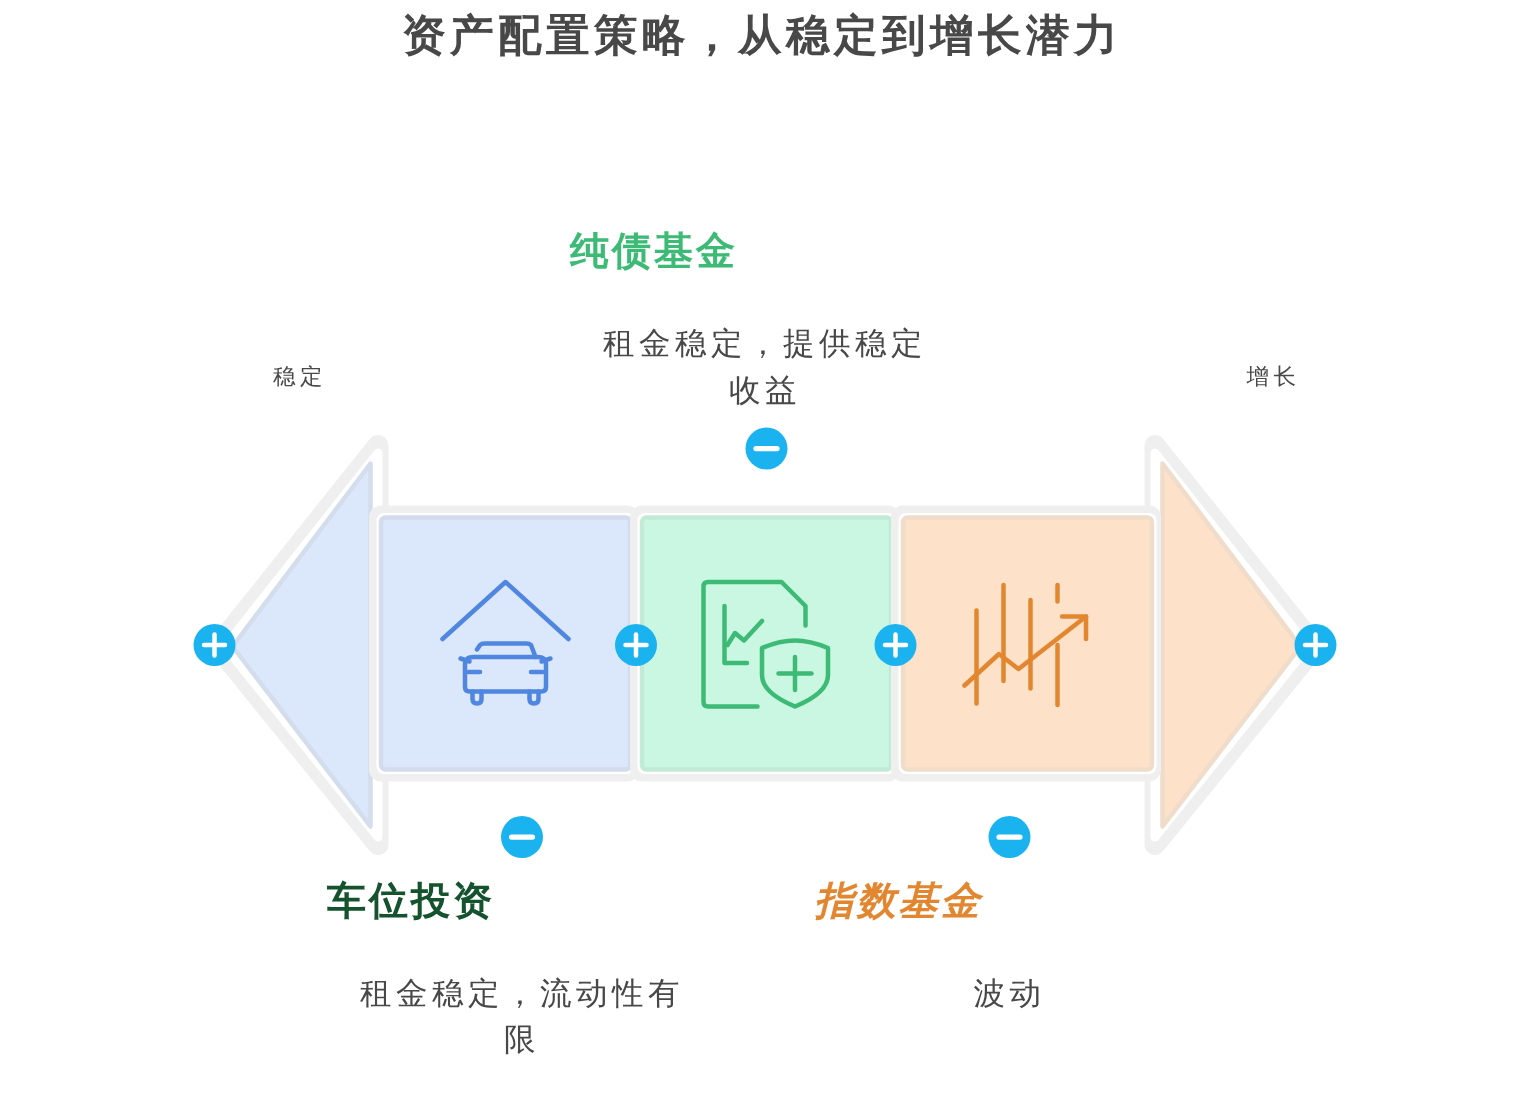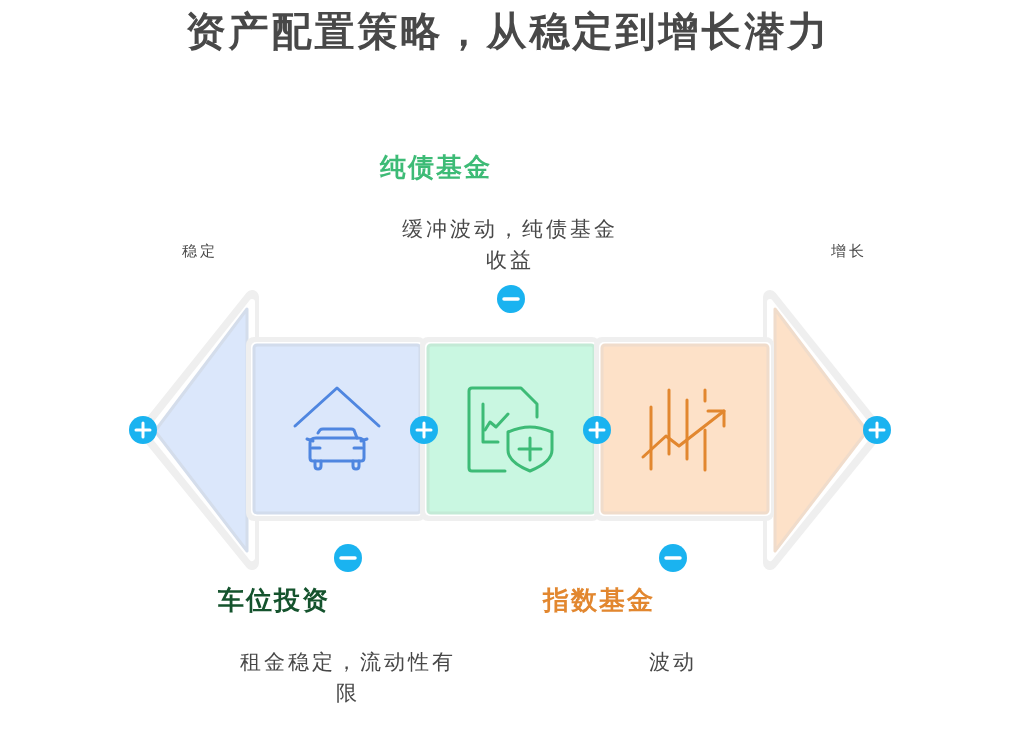--- a/index.html
+++ b/index.html
@@ -1,46 +1,46 @@
 <!DOCTYPE html>
 <html><head>
 <meta charset="utf-8">
 <style>
   html, body { margin: 0; padding: 0; background: #ffffff; }
   body { width: 1016px; height: 743px; position: relative; overflow: hidden;
          font-family: "DejaVu Serif", "Liberation Serif", serif; }
   .title { position: absolute; left: 0; width: 1016px; top: 4px; text-align: center;
-           font-size: 40px; font-weight: bold; color: #484848; letter-spacing: 3px; }
+           font-size: 29px; font-weight: bold; color: #484848; letter-spacing: 3px; }
   .heading { position: absolute; text-align: left; font-size: 26px; font-weight: bold; letter-spacing: 2px; }
   .desc { position: absolute; text-align: center; font-size: 21px; color: #484848; line-height: 31px; letter-spacing: 3px; }
   .endlabel { position: absolute; font-size: 15px; color: #484848; letter-spacing: 3px; }
   svg.diagram { position: absolute; left: 0; top: 0; }
   .node { cursor: pointer; }
 </style>
 </head>
 <body>
 
 <div class="title">资产配置策略，从稳定到增长潜力</div>
 
 <div class="endlabel" style="left:182px; top:242px;">稳定</div>
 <div class="endlabel" style="left:787px; top:242px;margin-left:44px;">增长</div>
 
 <div class="heading" style="left:380px; width:260px; top:150px; color:#3dbb76;">纯债基金</div>
 <div class="desc" style="left:360px; width:300px; top:214px;">
-  <div>缓冲波动，纯债基金</div>
+  <div>租金稳定，提供稳定</div>
   <div>收益</div>
 </div>
 
 <div class="heading" style="left:218px; width:260px; top:583px; color:#14532d;">车位投资</div>
 <div class="desc" style="left:198px; width:300px; top:647px;">
   <div>租金稳定，流动性有</div>
   <div>限</div>
 </div>
 
-<div class="heading" style="left:543px; width:260px; top:583px; color:#e2872f;">指数基金</div>
+<div class="heading" style="left:543px; width:260px; top:583px; color:#e2872f;font-style:italic;">指数基金</div>
 <div class="desc" style="left:523px; width:300px; top:647px;">
   <div>波动</div>
 </div>
 
 <svg class="diagram" width="1016" height="743" viewBox="0 0 1016 743">
 
   <g>
     <polygon points="252,297 145,431 252,563" fill="#efefef" stroke="#efefef" stroke-width="14" stroke-linejoin="round"></polygon>
     <polygon points="252,302 150,431 252,558" fill="#ffffff" stroke="#ffffff" stroke-width="6" stroke-linejoin="round"></polygon>
     <polygon points="247,309 155,431 247,551" fill="#dbe7fb" stroke="#d4ddeb" stroke-width="3" stroke-linejoin="round"></polygon>

